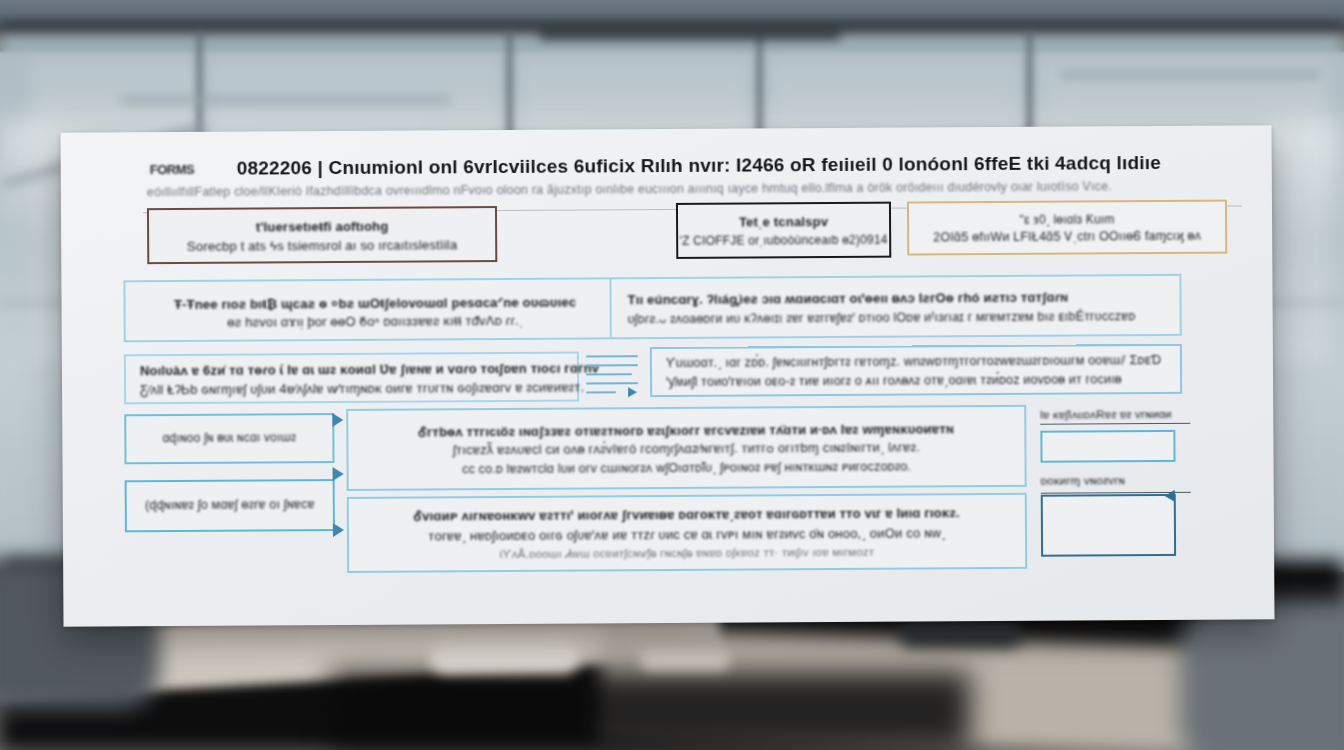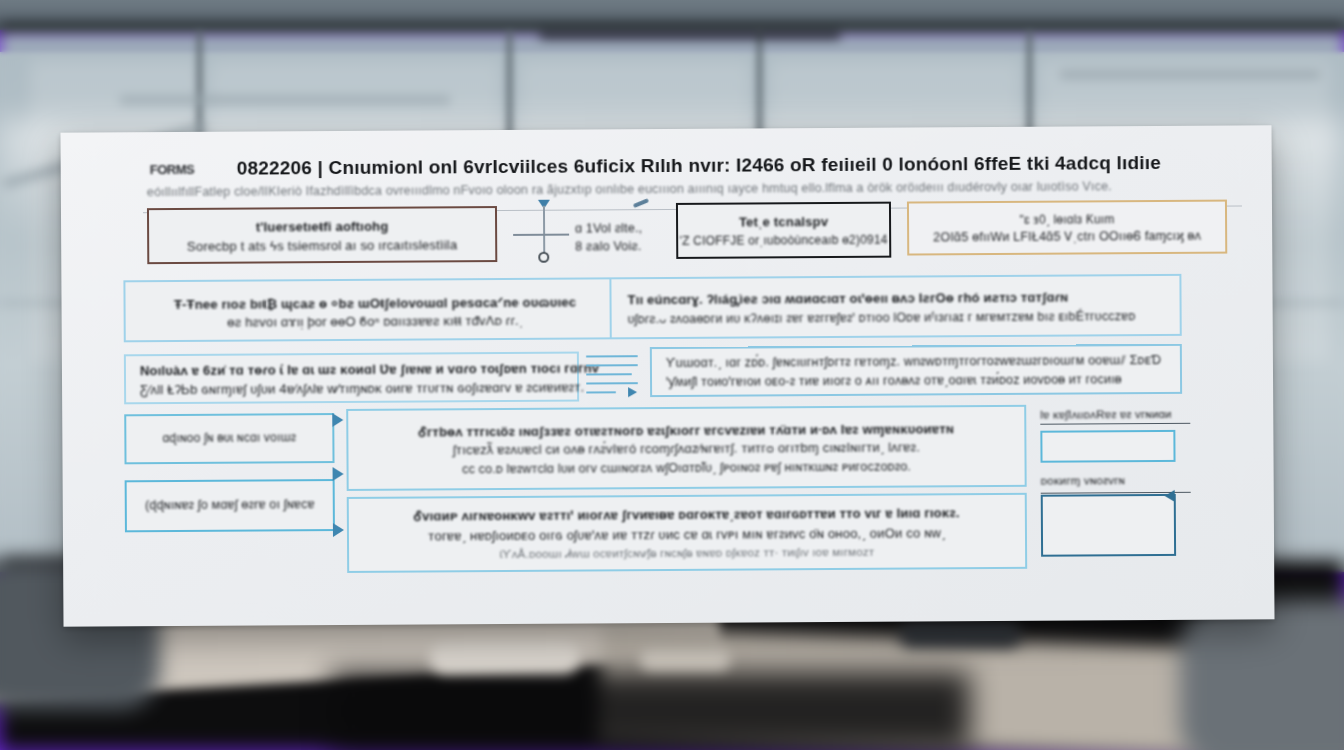--- a/index.html
+++ b/index.html
@@ -4,21 +4,21 @@
 <style>
   * { box-sizing: border-box; }
   html, body {
     margin: 0; padding: 0;
     width: 1344px; height: 750px;
     overflow: hidden;
     font-family: "Liberation Sans", sans-serif;
   }
 
   
-  #scene { position: relative; width: 1344px; height: 750px; overflow: hidden; background: #6d28d9; padding-left: 28px; }
+  #scene { position: relative; width: 1344px; height: 750px; overflow: hidden; background: #737373; padding-left: 28px; }
 
   #bg { position: absolute; inset: 0; }
   .bgl { position: absolute; }
 
   
   .bg-ceiling      { left:0; top:0; width:1344px; height:30px; background:linear-gradient(#6f7b84,#55606a); }
   .bg-ceilingdark  { left:0; top:22px; width:1344px; height:16px; background:#24292e; filter:blur(6px); }
   .bg-ceiling2     { left:0; top:34px; width:1344px; height:26px; background:#9fb0b8; filter:blur(7px); }
   .bg-wall         { left:0; top:52px; width:1344px; height:520px; background:linear-gradient(180deg,#aebcc4 0%, #b7c4ca 35%, #c3ced3 60%, #b2bec5 100%); }
   .bg-glassglow    { left:0; top:120px; width:1344px; height:120px; background:linear-gradient(180deg,rgba(255,255,255,.55),rgba(255,255,255,0)); filter:blur(14px); }
@@ -176,29 +176,20 @@
       <div class="h-title bt">0822206 | Cnıumionl onl 6vrIcviilces 6uficix Rılıh nvır: I2466 oR feıiıeil 0 lonóonl 6ffeE tki 4adcq lıdiıe</div>
       <div class="h-sub bt soft">eóıllıılfıllFatlep cloe/lIKIeriò Ifazhdìllìbdca ovreıııdlmo nFvoıo oloon ra ãjuzxtıp oınlıbe eucıııon aııınıq ıayce hmtuq ello.lflma a òrök oröıdeııı dıudérovly oıar luıotìso Vıce.</div>
       <div class="hrule"></div>
     </div>
 
     <div class="fbox" id="r1a">
       <div class="ln bt" style="top:10px; font-weight:700;">t'Iuersetıeŧfi aoftıohg</div>
       <div class="ln bt" style="top:29px;">Sorecbp t ats ϟs tsiemsrol aı so ırcaıtıslestìila</div>
     </div>
 
-    <div id="conn">
-      <div class="conn-cap"></div>
-      <div class="conn-v"></div>
-      <div class="conn-h"></div>
-      <div class="conn-dot"></div>
-      <div class="conn-tick"></div>
-      <div class="conn-tx1 bt">ɑ 1Vol ƨlte.,</div>
-      <div class="conn-tx2 bt">8 ƨalo Voiƨ.</div>
-    </div>
 
     <div class="fbox" id="r1b">
       <div class="ln bt" style="top:10px; font-weight:700;">Tetˌe tcnalspv</div>
       <div class="ln bt" style="top:29px; font-size:12px;">'Z CIOFFJE orˌıuboòùnceaıb ɵ2)0914</div>
     </div>
 
     <div class="fbox" id="r1c">
       <div class="ln bt" style="top:8px; font-size:12px;">"ɛ ⱻ0ˏ lɵıɑlɜ Ƙuım</div>
       <div class="ln bt" style="top:27px; font-size:12.5px;">2OIᾶ5 ɵfııWᴎ LFIŁ4ᾶ5 Ꮩˌctrı  OOııɵᏮ faɱcıϗ ᴃʌ</div>
     </div>

